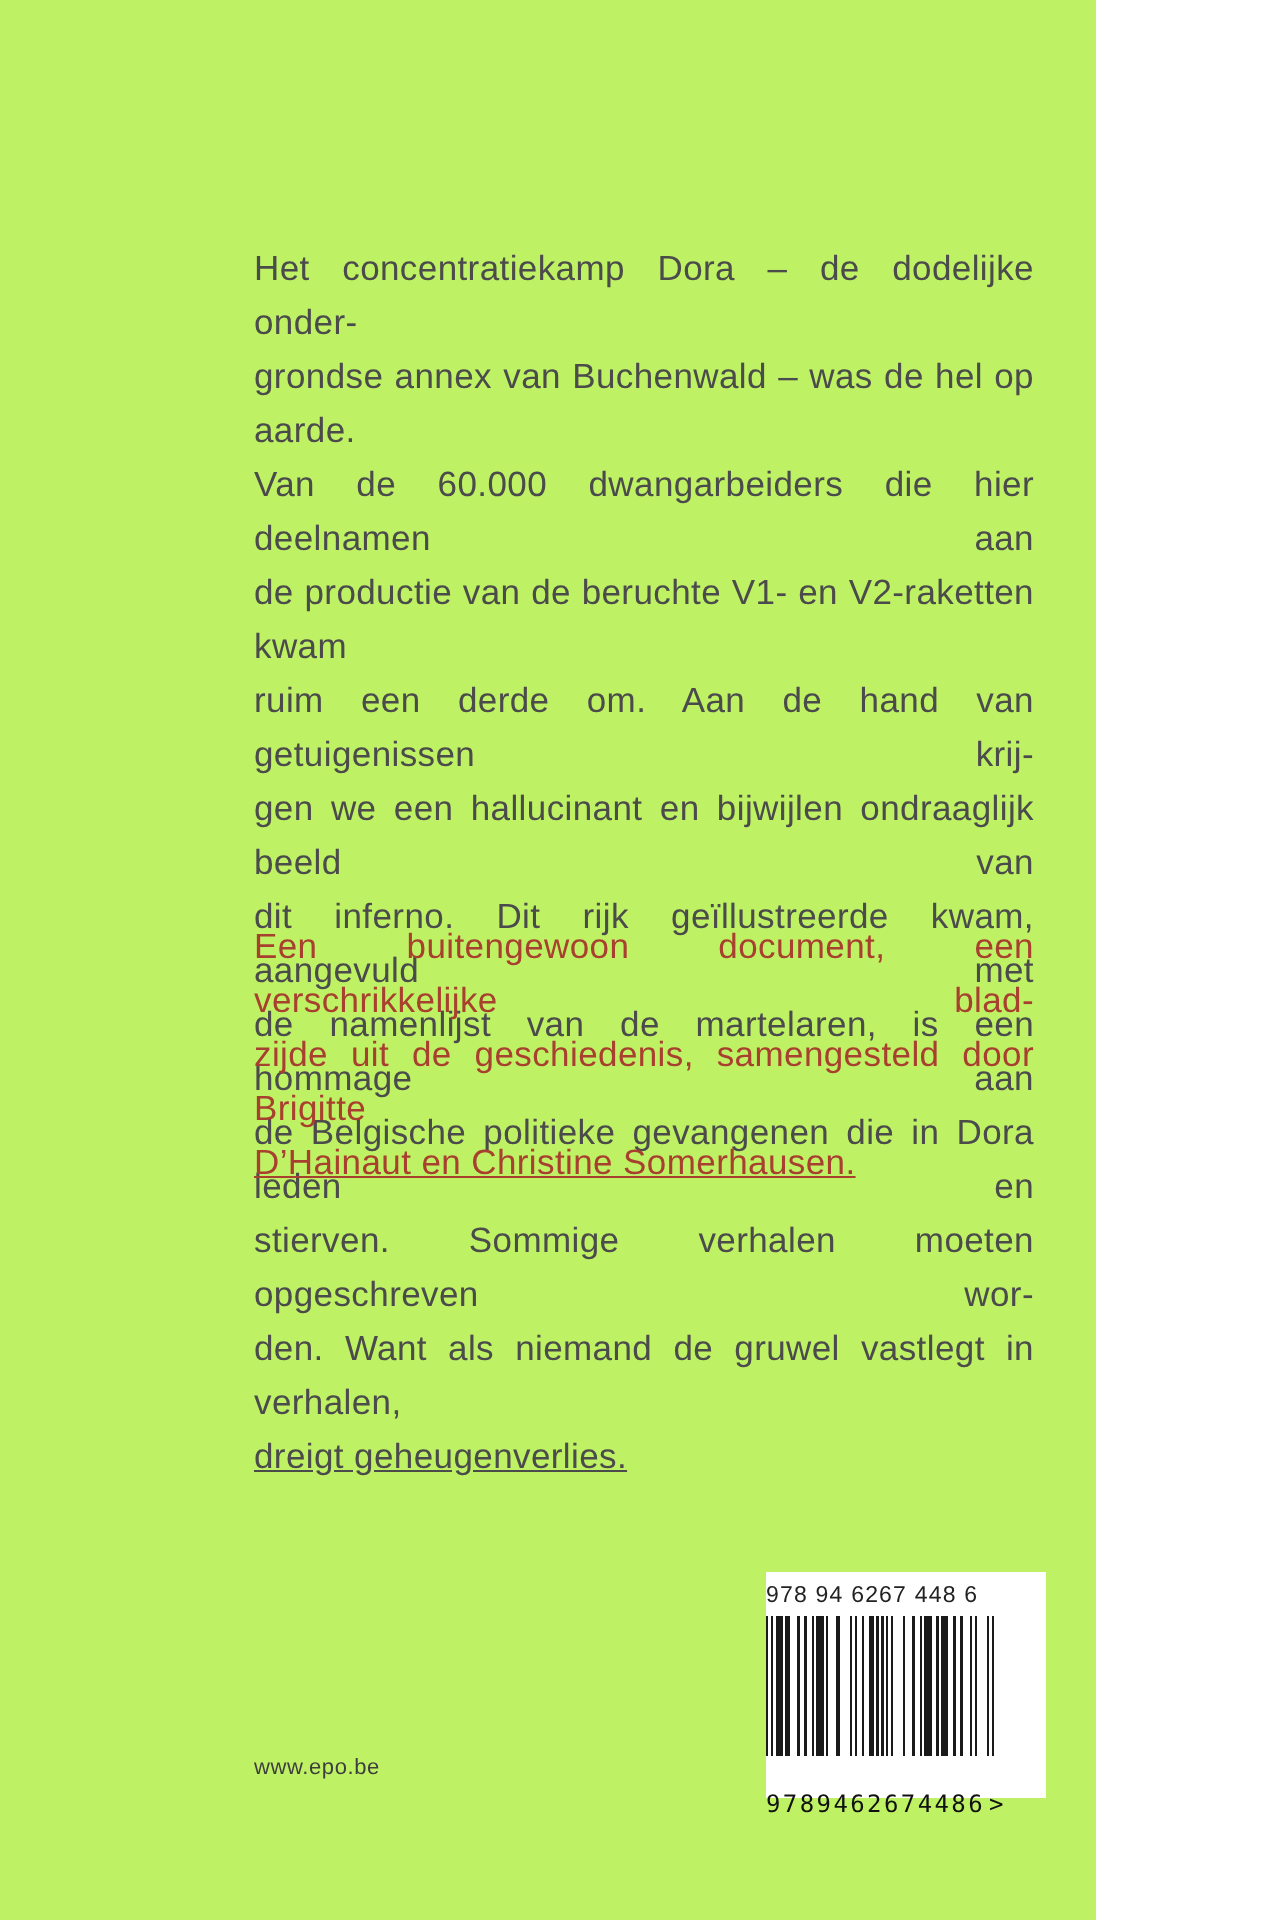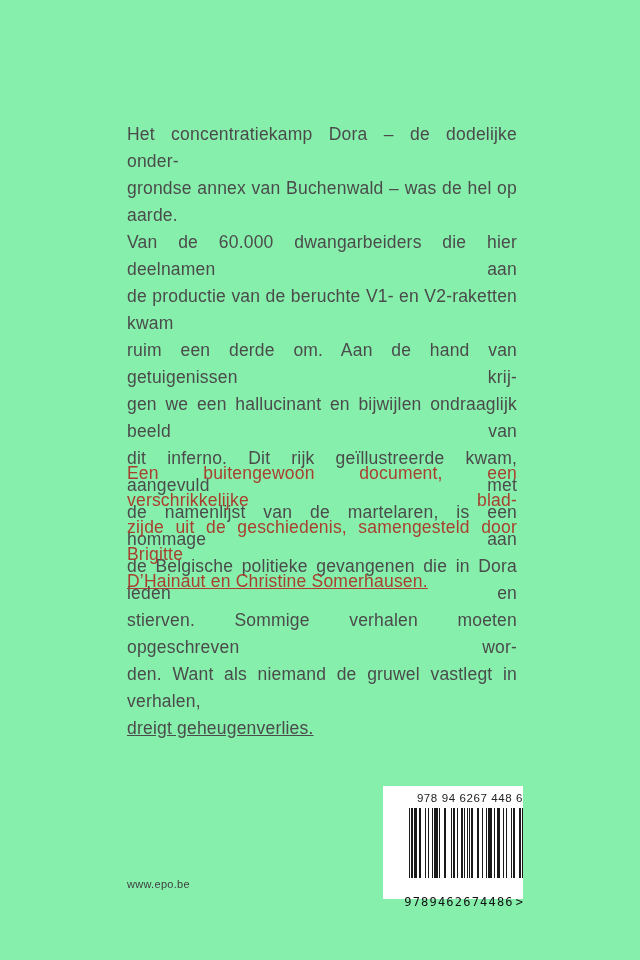--- a/index.html
+++ b/index.html
@@ -1,23 +1,23 @@
 <!DOCTYPE html>
 <html><head>
 <meta charset="utf-8">
 <style>
   * { margin: 0; padding: 0; box-sizing: border-box; }
   html, body { width: 640px; height: 960px; }
   body { font-family: "Liberation Sans", sans-serif; }
 
   .cover {
     position: relative;
-    width: 640px;
+    width: 548px;
     height: 960px;
-    background: #86efac;
+    background: #bef264;
     overflow: hidden;
   }
 
   .blurb {
     position: absolute;
     left: 127px;
     top: 121px;
     width: 390px;
     font-size: 17.5px;
     line-height: 27px;
@@ -50,21 +50,21 @@
 
   .barcode-box {
     position: absolute;
     left: 383px;
     top: 786px;
     width: 140px;
     height: 113px;
     background: #ffffff;
     display: flex;
     flex-direction: column;
-    align-items: flex-end;
+    align-items: flex-start;
     padding-top: 6px;
   }
 
   .barcode-isbn {
     font-size: 11.5px;
     color: #222222;
     letter-spacing: 0.6px;
     white-space: nowrap;
   }
 

